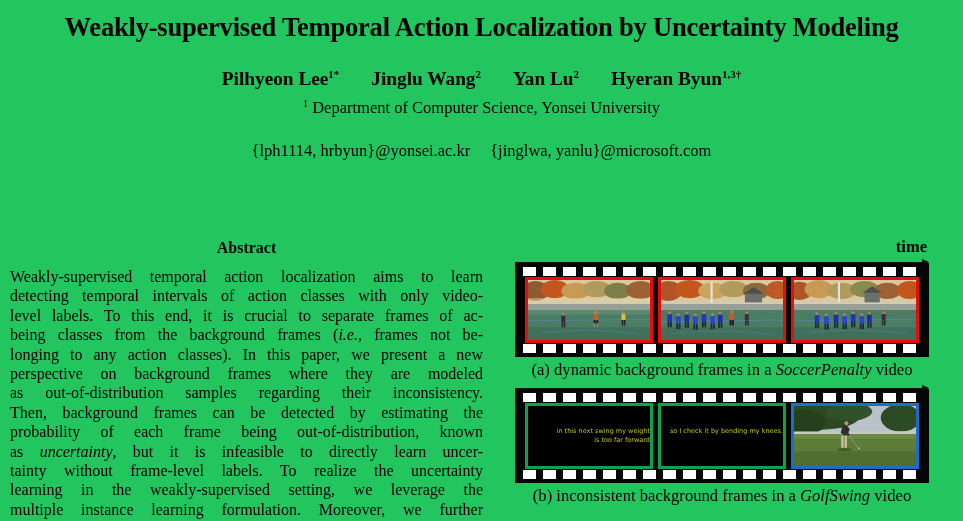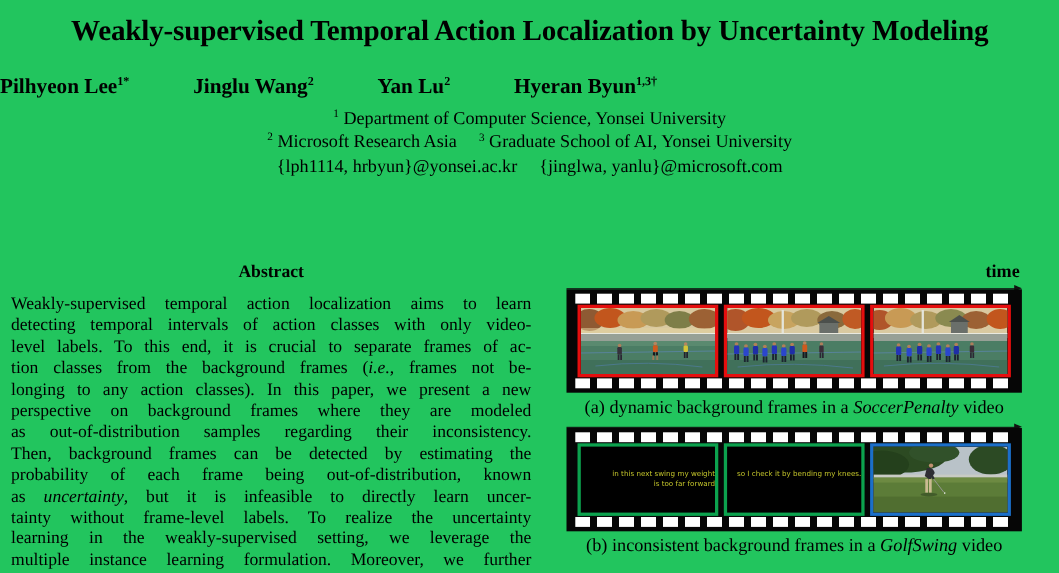--- a/index.html
+++ b/index.html
@@ -3,21 +3,21 @@
 <meta charset="utf-8">
 <style>
   html,body{margin:0;padding:0;background:#ffffff;}
   .page{position:relative;width:963px;height:521px;background:#22c55e;overflow:hidden;
         font-family:"Liberation Serif",serif;color:#000;}
 
   
   .title{position:absolute;top:12px;left:0;width:100%;text-align:center;
          font-size:26.5px;font-weight:bold;margin:0;letter-spacing:-0.2px;}
   .authors{position:absolute;top:68px;left:0;width:100%;display:flex;
-           justify-content:flex-start;gap:58px;font-size:19.3px;font-weight:bold;}
+           justify-content:center;gap:32px;font-size:19.3px;font-weight:bold;}
   .authors sup{font-size:11px;font-weight:bold;}
   .affil{position:absolute;left:0;width:100%;text-align:center;font-size:16.5px;}
   .affil-1{top:98px;} .affil-2{top:119px;} .emails{top:141px;}
 
   
   .rs-bold{font-weight:normal;}
   .rs-italic{font-style:italic;}
   .rs-sup{vertical-align:super;font-size:62%;line-height:0;}
   .rs-gap{margin-left:20px;}
 
@@ -61,30 +61,29 @@
   <h1 class="title">Weakly-supervised Temporal Action Localization by Uncertainty Modeling</h1>
 
   <div class="authors">
     <span><span>Pilhyeon Lee</span><sup>1*</sup></span>
     <span><span>Jinglu Wang</span><sup>2</sup></span>
     <span><span>Yan Lu</span><sup>2</sup></span>
     <span><span>Hyeran Byun</span><sup>1,3†</sup></span>
   </div>
 
   <div class="affil affil-1"><span class="rs-sup">1</span><span> Department of Computer Science, Yonsei University</span></div>
-  <div class="affil affil-2"><span class="rs-sup">2</span><span> Microsoft Research Asia</span><span class="rs-sup rs-gap">3</span><span> Graduate School of AI, Yonsei University</span></div>
   <div class="affil emails"><span>{lph1114, hrbyun}@yonsei.ac.kr</span><span class="rs-gap">{jinglwa, yanlu}@microsoft.com</span></div>
 
   <section class="abstract-col">
     <h2 class="abs-head">Abstract</h2>
     <div class="abs-lines">
       <div class="absline"><span>Weakly-supervised temporal action localization aims to learn</span></div>
       <div class="absline"><span>detecting temporal intervals of action classes with only video-</span></div>
       <div class="absline"><span>level labels. To this end, it is crucial to separate frames of ac-</span></div>
-      <div class="absline"><span>tion classes from the background frames (</span><span class="rs-italic">i.e.</span><span>, frames not be-</span></div>
+      <div class="absline"><span>being classes from the background frames (</span><span class="rs-italic">i.e.</span><span>, frames not be-</span></div>
       <div class="absline"><span>longing to any action classes). In this paper, we present a new</span></div>
       <div class="absline"><span>perspective on background frames where they are modeled</span></div>
       <div class="absline"><span>as out-of-distribution samples regarding their inconsistency.</span></div>
       <div class="absline"><span>Then, background frames can be detected by estimating the</span></div>
       <div class="absline"><span>probability of each frame being out-of-distribution, known</span></div>
       <div class="absline"><span>as </span><span class="rs-italic">uncertainty</span><span>, but it is infeasible to directly learn uncer-</span></div>
       <div class="absline"><span>tainty without frame-level labels. To realize the uncertainty</span></div>
       <div class="absline"><span>learning in the weakly-supervised setting, we leverage the</span></div>
       <div class="absline"><span>multiple instance learning formulation. Moreover, we further</span></div>
     </div>

